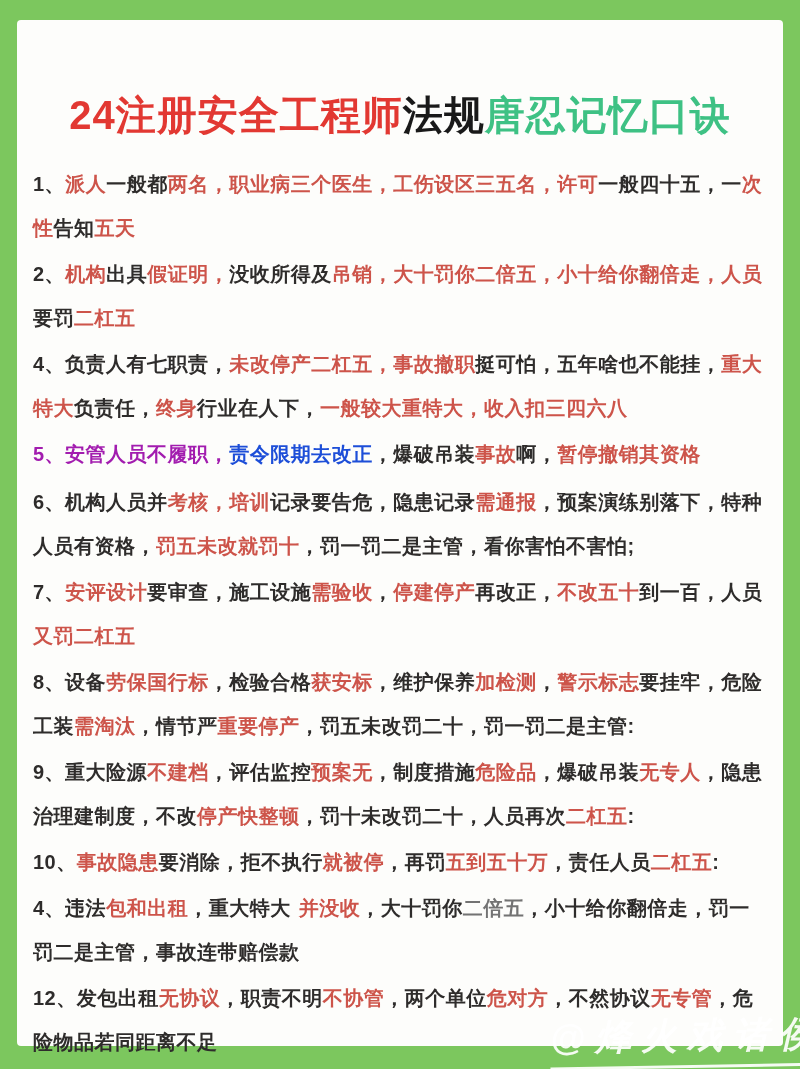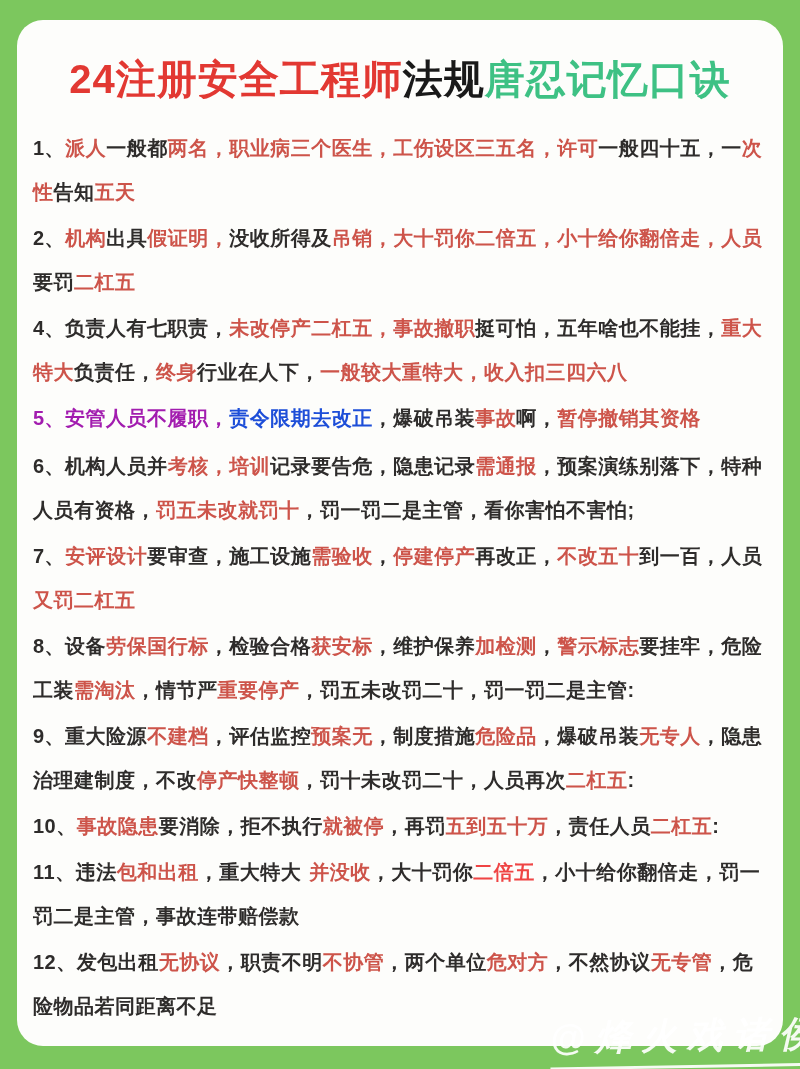--- a/index.html
+++ b/index.html
@@ -8,23 +8,23 @@
     position: relative;
     overflow: hidden;
     background: #7cc75e;
     font-family: "Liberation Sans", "DejaVu Sans", sans-serif;
   }
   .card {
     position: absolute;
     left: 17px; top: 20px;
     width: 766px; height: 1026px;
     background: #fdfdfb;
-    border-radius: 26px;
+    border-radius: 4px;
     box-sizing: border-box;
-    padding: 36px 14px 0 14px;
+    padding: 72px 14px 0 14px;
   }
   .title {
     margin: 0;
     text-align: center;
     font-size: 40px;
     font-weight: 900;
     letter-spacing: 1px;
     line-height: 1.15;
     white-space: nowrap;
   }
@@ -63,18 +63,18 @@
   <div class="list">
       <p><span style="color: rgb(46, 44, 43);">1、</span><span style="color: rgb(205, 84, 74);">派人</span><span style="color: rgb(46, 44, 43);">一般都</span><span style="color: rgb(205, 84, 74);">两名，</span><span style="color: rgb(205, 84, 74);">职业病三个医生，</span><span style="color: rgb(205, 84, 74);">工伤设区三五名，</span><span style="color: rgb(205, 84, 74);">许可</span><span style="color: rgb(46, 44, 43);">一般四十五，一</span><span style="color: rgb(205, 84, 74);">次性</span><span style="color: rgb(46, 44, 43);">告知</span><span style="color: rgb(205, 84, 74);">五天</span></p>
       <p><span style="color: rgb(46, 44, 43);">2、</span><span style="color: rgb(205, 84, 74);">机构</span><span style="color: rgb(46, 44, 43);">出具</span><span style="color: rgb(205, 84, 74);">假证明，</span><span style="color: rgb(46, 44, 43);">没收所得及</span><span style="color: rgb(205, 84, 74);">吊销，</span><span style="color: rgb(205, 84, 74);">大十罚你二倍五，</span><span style="color: rgb(205, 84, 74);">小十给你翻倍走，</span><span style="color: rgb(205, 84, 74);">人员</span><span style="color: rgb(46, 44, 43);">要罚</span><span style="color: rgb(205, 84, 74);">二杠五</span></p>
       <p><span style="color: rgb(46, 44, 43);">4、负责人有七职责，</span><span style="color: rgb(205, 84, 74);">未改停产二杠五，</span><span style="color: rgb(205, 84, 74);">事故撤职</span><span style="color: rgb(46, 44, 43);">挺可怕，五年啥也不能挂，</span><span style="color: rgb(205, 84, 74);">重大特大</span><span style="color: rgb(46, 44, 43);">负责任，</span><span style="color: rgb(205, 84, 74);">终身</span><span style="color: rgb(46, 44, 43);">行业在人下，</span><span style="color: rgb(205, 84, 74);">一般较大重特大，收入扣三四六八</span></p>
       <p><span style="color: #a21caf;">5、安管人员不履职，</span><span style="color: #1d4ed8;">责令限期去改正</span><span style="color: rgb(46, 44, 43);">，爆破吊装</span><span style="color: rgb(205, 84, 74); font-family: Liberation Mono, monospace;">事故</span><span style="color: rgb(46, 44, 43);">啊，</span><span style="color: rgb(205, 84, 74);">暂停撤销其资格</span></p>
       <p><span style="color: rgb(46, 44, 43);">6、机构人员并</span><span style="color: rgb(205, 84, 74);">考核，</span><span style="color: rgb(205, 84, 74);">培训</span><span style="color: rgb(46, 44, 43);">记录要告危，隐患记录</span><span style="color: rgb(205, 84, 74);">需通报</span><span style="color: rgb(46, 44, 43);">，预案演练别落下，特种人员有资格，</span><span style="color: rgb(205, 84, 74);">罚五未改就罚十</span><span style="color: rgb(46, 44, 43);">，罚一罚二是主管，看你害怕不害怕;</span></p>
       <p><span style="color: rgb(46, 44, 43);">7、</span><span style="color: rgb(205, 84, 74);">安评设计</span><span style="color: rgb(46, 44, 43);">要审查，施工设施</span><span style="color: rgb(205, 84, 74);">需验收</span><span style="color: rgb(46, 44, 43);">，</span><span style="color: rgb(205, 84, 74);">停建停产</span><span style="color: rgb(46, 44, 43);">再改正，</span><span style="color: rgb(205, 84, 74);">不改五十</span><span style="color: rgb(46, 44, 43);">到一百，人员</span><span style="color: rgb(205, 84, 74);">又罚二杠五</span></p>
       <p><span style="color: rgb(46, 44, 43);">8、设备</span><span style="color: rgb(205, 84, 74);">劳保国行标</span><span style="color: rgb(46, 44, 43);">，检验合格</span><span style="color: rgb(205, 84, 74);">获安标</span><span style="color: rgb(46, 44, 43);">，维护保养</span><span style="color: rgb(205, 84, 74);">加检测</span><span style="color: rgb(46, 44, 43);">，</span><span style="color: rgb(205, 84, 74);">警示标志</span><span style="color: rgb(46, 44, 43);">要挂牢，危险工装</span><span style="color: rgb(205, 84, 74);">需淘汰</span><span style="color: rgb(46, 44, 43);">，情节严</span><span style="color: rgb(205, 84, 74);">重要停产</span><span style="color: rgb(46, 44, 43);">，罚五未改罚二十，罚一罚二是主管:</span></p>
       <p><span style="color: rgb(46, 44, 43);">9、重大险源</span><span style="color: rgb(205, 84, 74);">不建档</span><span style="color: rgb(46, 44, 43);">，评估监控</span><span style="color: rgb(205, 84, 74);">预案无</span><span style="color: rgb(46, 44, 43);">，制度措施</span><span style="color: rgb(205, 84, 74);">危险品</span><span style="color: rgb(46, 44, 43);">，爆破吊装</span><span style="color: rgb(205, 84, 74);">无专人</span><span style="color: rgb(46, 44, 43);">，隐患治理建制度，不改</span><span style="color: rgb(205, 84, 74);">停产快整顿</span><span style="color: rgb(46, 44, 43);">，罚十未改罚二十，人员再次</span><span style="color: rgb(205, 84, 74);">二杠五</span><span style="color: rgb(46, 44, 43);">:</span></p>
       <p><span style="color: rgb(46, 44, 43);">10、</span><span style="color: rgb(205, 84, 74);">事故隐患</span><span style="color: rgb(46, 44, 43);">要消除，拒不执行</span><span style="color: rgb(205, 84, 74);">就被停</span><span style="color: rgb(46, 44, 43);">，再罚</span><span style="color: rgb(205, 84, 74);">五到五十万</span><span style="color: rgb(46, 44, 43);">，责任人员</span><span style="color: rgb(205, 84, 74);">二杠五</span><span style="color: rgb(46, 44, 43);">:</span></p>
-      <p><span style="color: rgb(46, 44, 43);">11、违法</span><span style="color: rgb(205, 84, 74);">包和出租</span><span style="color: rgb(46, 44, 43);">，重大特大</span><span style="color: rgb(205, 84, 74); margin-left: 8px;">并没收</span><span style="color: rgb(46, 44, 43);">，大十罚你</span><span style="color: #ef4444;">二倍五</span><span style="color: rgb(46, 44, 43);">，小十给你翻倍走，罚一罚二是主管，事故连带赔偿款</span></p>
+      <p><span style="color: rgb(46, 44, 43);">4、违法</span><span style="color: rgb(205, 84, 74);">包和出租</span><span style="color: rgb(46, 44, 43);">，重大特大</span><span style="color: rgb(205, 84, 74); margin-left: 8px;">并没收</span><span style="color: rgb(46, 44, 43);">，大十罚你</span><span style="color: #737373;">二倍五</span><span style="color: rgb(46, 44, 43);">，小十给你翻倍走，罚一罚二是主管，事故连带赔偿款</span></p>
       <p><span style="color: rgb(46, 44, 43);">12、发包出租</span><span style="color: rgb(205, 84, 74);">无协议</span><span style="color: rgb(46, 44, 43);">，职责不明</span><span style="color: rgb(205, 84, 74);">不协管</span><span style="color: rgb(46, 44, 43);">，两个单位</span><span style="color: rgb(205, 84, 74);">危对方</span><span style="color: rgb(46, 44, 43);">，不然协议</span><span style="color: rgb(205, 84, 74);">无专管</span><span style="color: rgb(46, 44, 43);">，危险物品若同距离不足</span></p>
     </div>
 </div>
 
 <div class="watermark">@烽火戏诸侯</div>
 
 </body></html>

